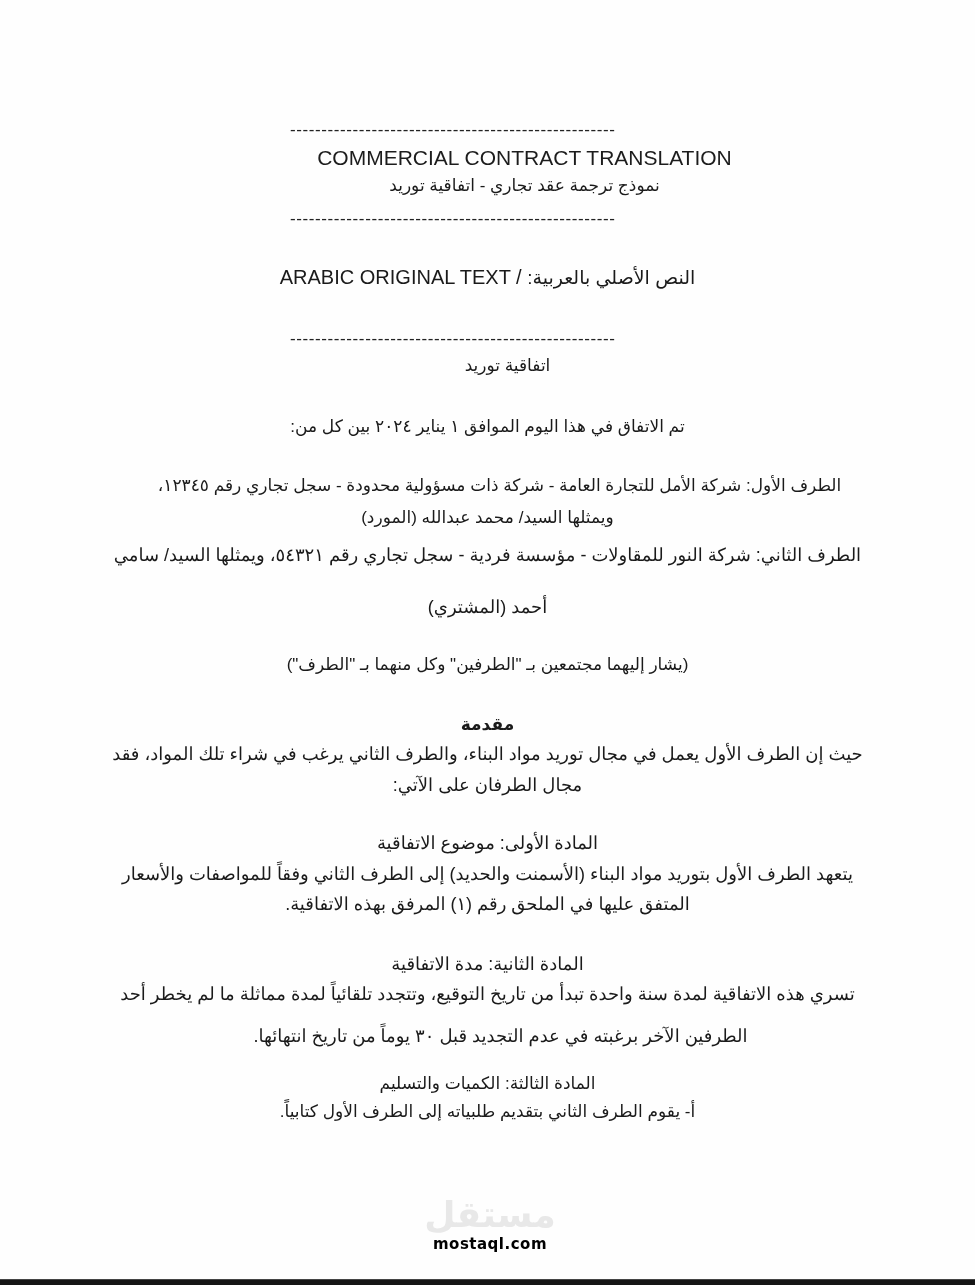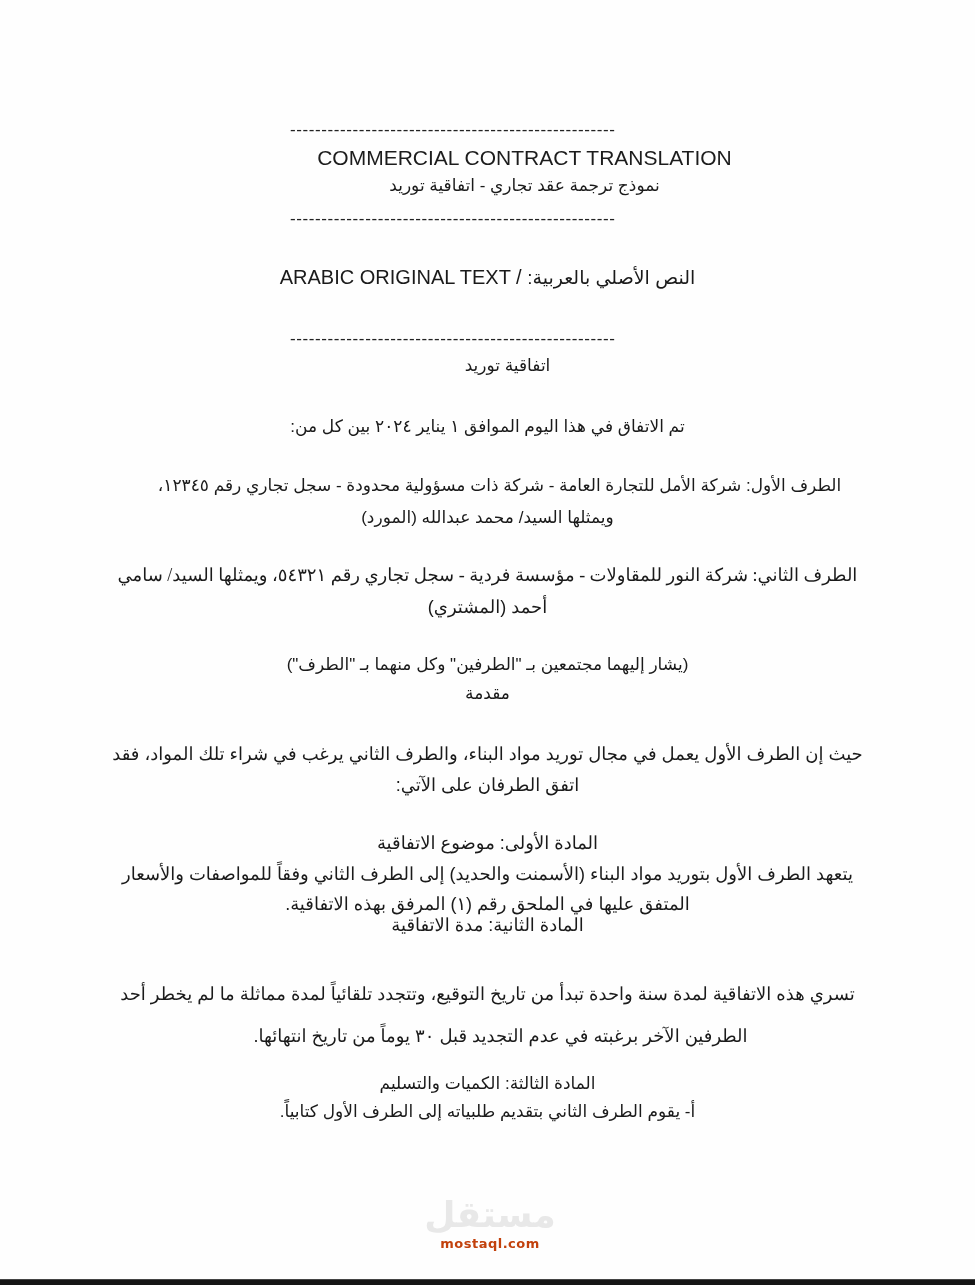--- a/index.html
+++ b/index.html
@@ -71,25 +71,25 @@
     font-family: "DejaVu Sans", sans-serif;
   }
   .watermark .wm-ar {
     font-size: 36px;
     font-weight: bold;
     line-height: 40px;
     direction: rtl;
     color: #e8e8e8;
   }
   .watermark .wm-en {
-    font-size: 13px;
+    font-size: 15px;
     line-height: 18px;
     font-weight: bold;
     letter-spacing: 0.5px;
-    color: #c2410c;
+    color: #000000;
   }
   .bottom-bar {
     position: absolute;
     left: 0;
     top: 1279px;
     width: 975px;
     height: 6px;
     background: #151515;
     border-top: 1px solid #444;
   }
@@ -114,34 +114,34 @@
 
   <div class="line dash" style="top:330px;">----------------------------------------------------</div>
 
   <div class="line ar" style="top:357px; left:0;margin-left:20px;">اتفاقية توريد</div>
 
   <div class="line ar" style="top:418px; left:0;">تم الاتفاق في هذا اليوم الموافق ١ يناير ٢٠٢٤ بين كل من:</div>
 
   <div class="line ar" style="top:477px; left:12px;">الطرف الأول: شركة الأمل للتجارة العامة - شركة ذات مسؤولية محدودة - سجل تجاري رقم ١٢٣٤٥،</div>
   <div class="line ar" style="top:509px; left:0;">ويمثلها السيد/ محمد عبدالله (المورد)</div>
 
-  <div class="line ar-cond" style="top:566px; left:0;font-family:Liberation Serif, serif;">الطرف الثاني: شركة النور للمقاولات - مؤسسة فردية - سجل تجاري رقم ٥٤٣٢١، ويمثلها السيد/ سامي</div>
+  <div class="line ar-cond" style="top:546px; left:0;">الطرف الثاني: شركة النور للمقاولات - مؤسسة فردية - سجل تجاري رقم ٥٤٣٢١، ويمثلها السيد/ سامي</div>
   <div class="line ar-cond" style="top:598px; left:0;">أحمد (المشتري)</div>
 
   <div class="line ar" style="top:656px; left:0;">(يشار إليهما مجتمعين بـ "الطرفين" وكل منهما بـ "الطرف")</div>
 
-  <div class="line ar" style="top:685px; left:0;">مقدمة</div>
+  <div class="line ar" style="top:716px; left:0;font-weight:bold;">مقدمة</div>
   <div class="line ar-cond" style="top:745px; left:0;">حيث إن الطرف الأول يعمل في مجال توريد مواد البناء، والطرف الثاني يرغب في شراء تلك المواد، فقد</div>
-  <div class="line ar-cond" style="top:776px; left:0;">اتفق الطرفان على الآتي:</div>
+  <div class="line ar-cond" style="top:776px; left:0;">مجال الطرفان على الآتي:</div>
 
   <div class="line ar-cond" style="top:834px; left:0;">المادة الأولى: موضوع الاتفاقية</div>
   <div class="line ar-cond" style="top:865px; left:0;">يتعهد الطرف الأول بتوريد مواد البناء (الأسمنت والحديد) إلى الطرف الثاني وفقاً للمواصفات والأسعار</div>
   <div class="line ar-cond" style="top:895px; left:0;">المتفق عليها في الملحق رقم (١) المرفق بهذه الاتفاقية.</div>
 
-  <div class="line ar-cond" style="top:916px; left:0;">المادة الثانية: مدة الاتفاقية</div>
+  <div class="line ar-cond" style="top:955px; left:0;">المادة الثانية: مدة الاتفاقية</div>
   <div class="line ar-cond" style="top:985px; left:0;">تسري هذه الاتفاقية لمدة سنة واحدة تبدأ من تاريخ التوقيع، وتتجدد تلقائياً لمدة مماثلة ما لم يخطر أحد</div>
   <div class="line ar-cond" style="top:1027px; left:0;padding-left:13px;">الطرفين الآخر برغبته في عدم التجديد قبل ٣٠ يوماً من تاريخ انتهائها.</div>
 
   <div class="line ar" style="top:1075px; left:0;">المادة الثالثة: الكميات والتسليم</div>
   <div class="line ar" style="top:1103px; left:0;">أ- يقوم الطرف الثاني بتقديم طلبياته إلى الطرف الأول كتابياً.</div>
 
   <div class="watermark">
     <div class="wm-ar">مستقل</div>
     <div class="wm-en">mostaql.com</div>
   </div>

